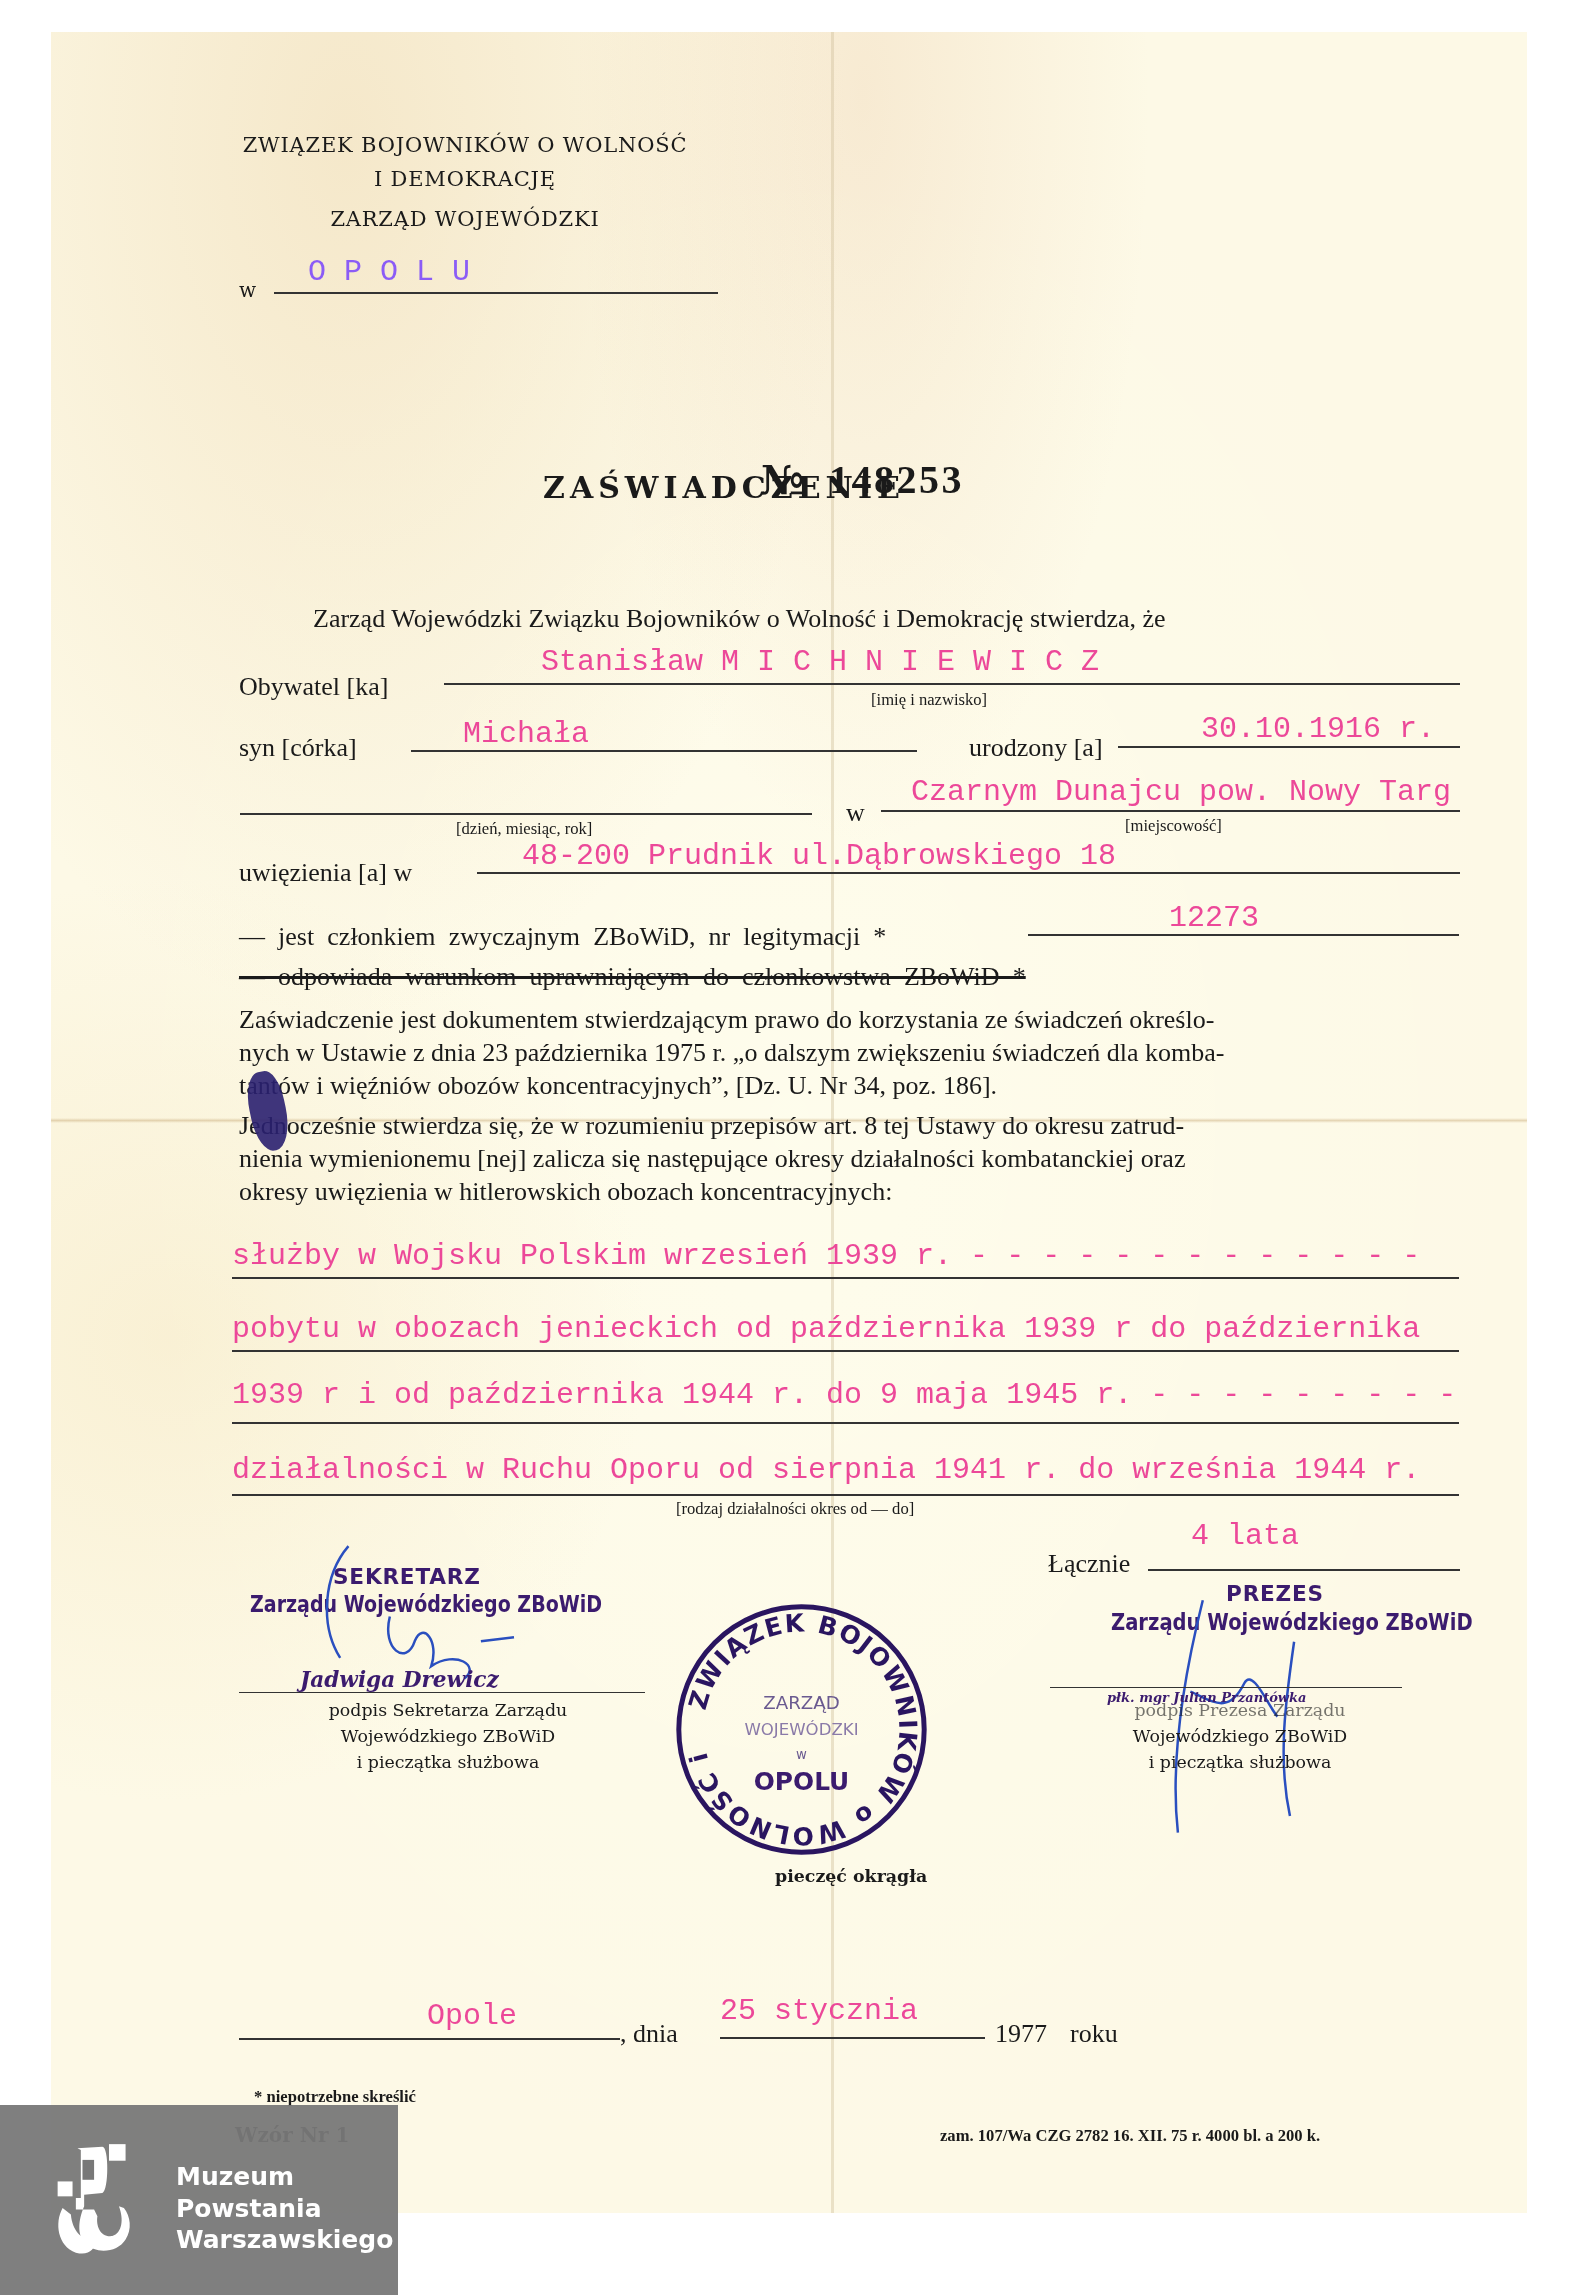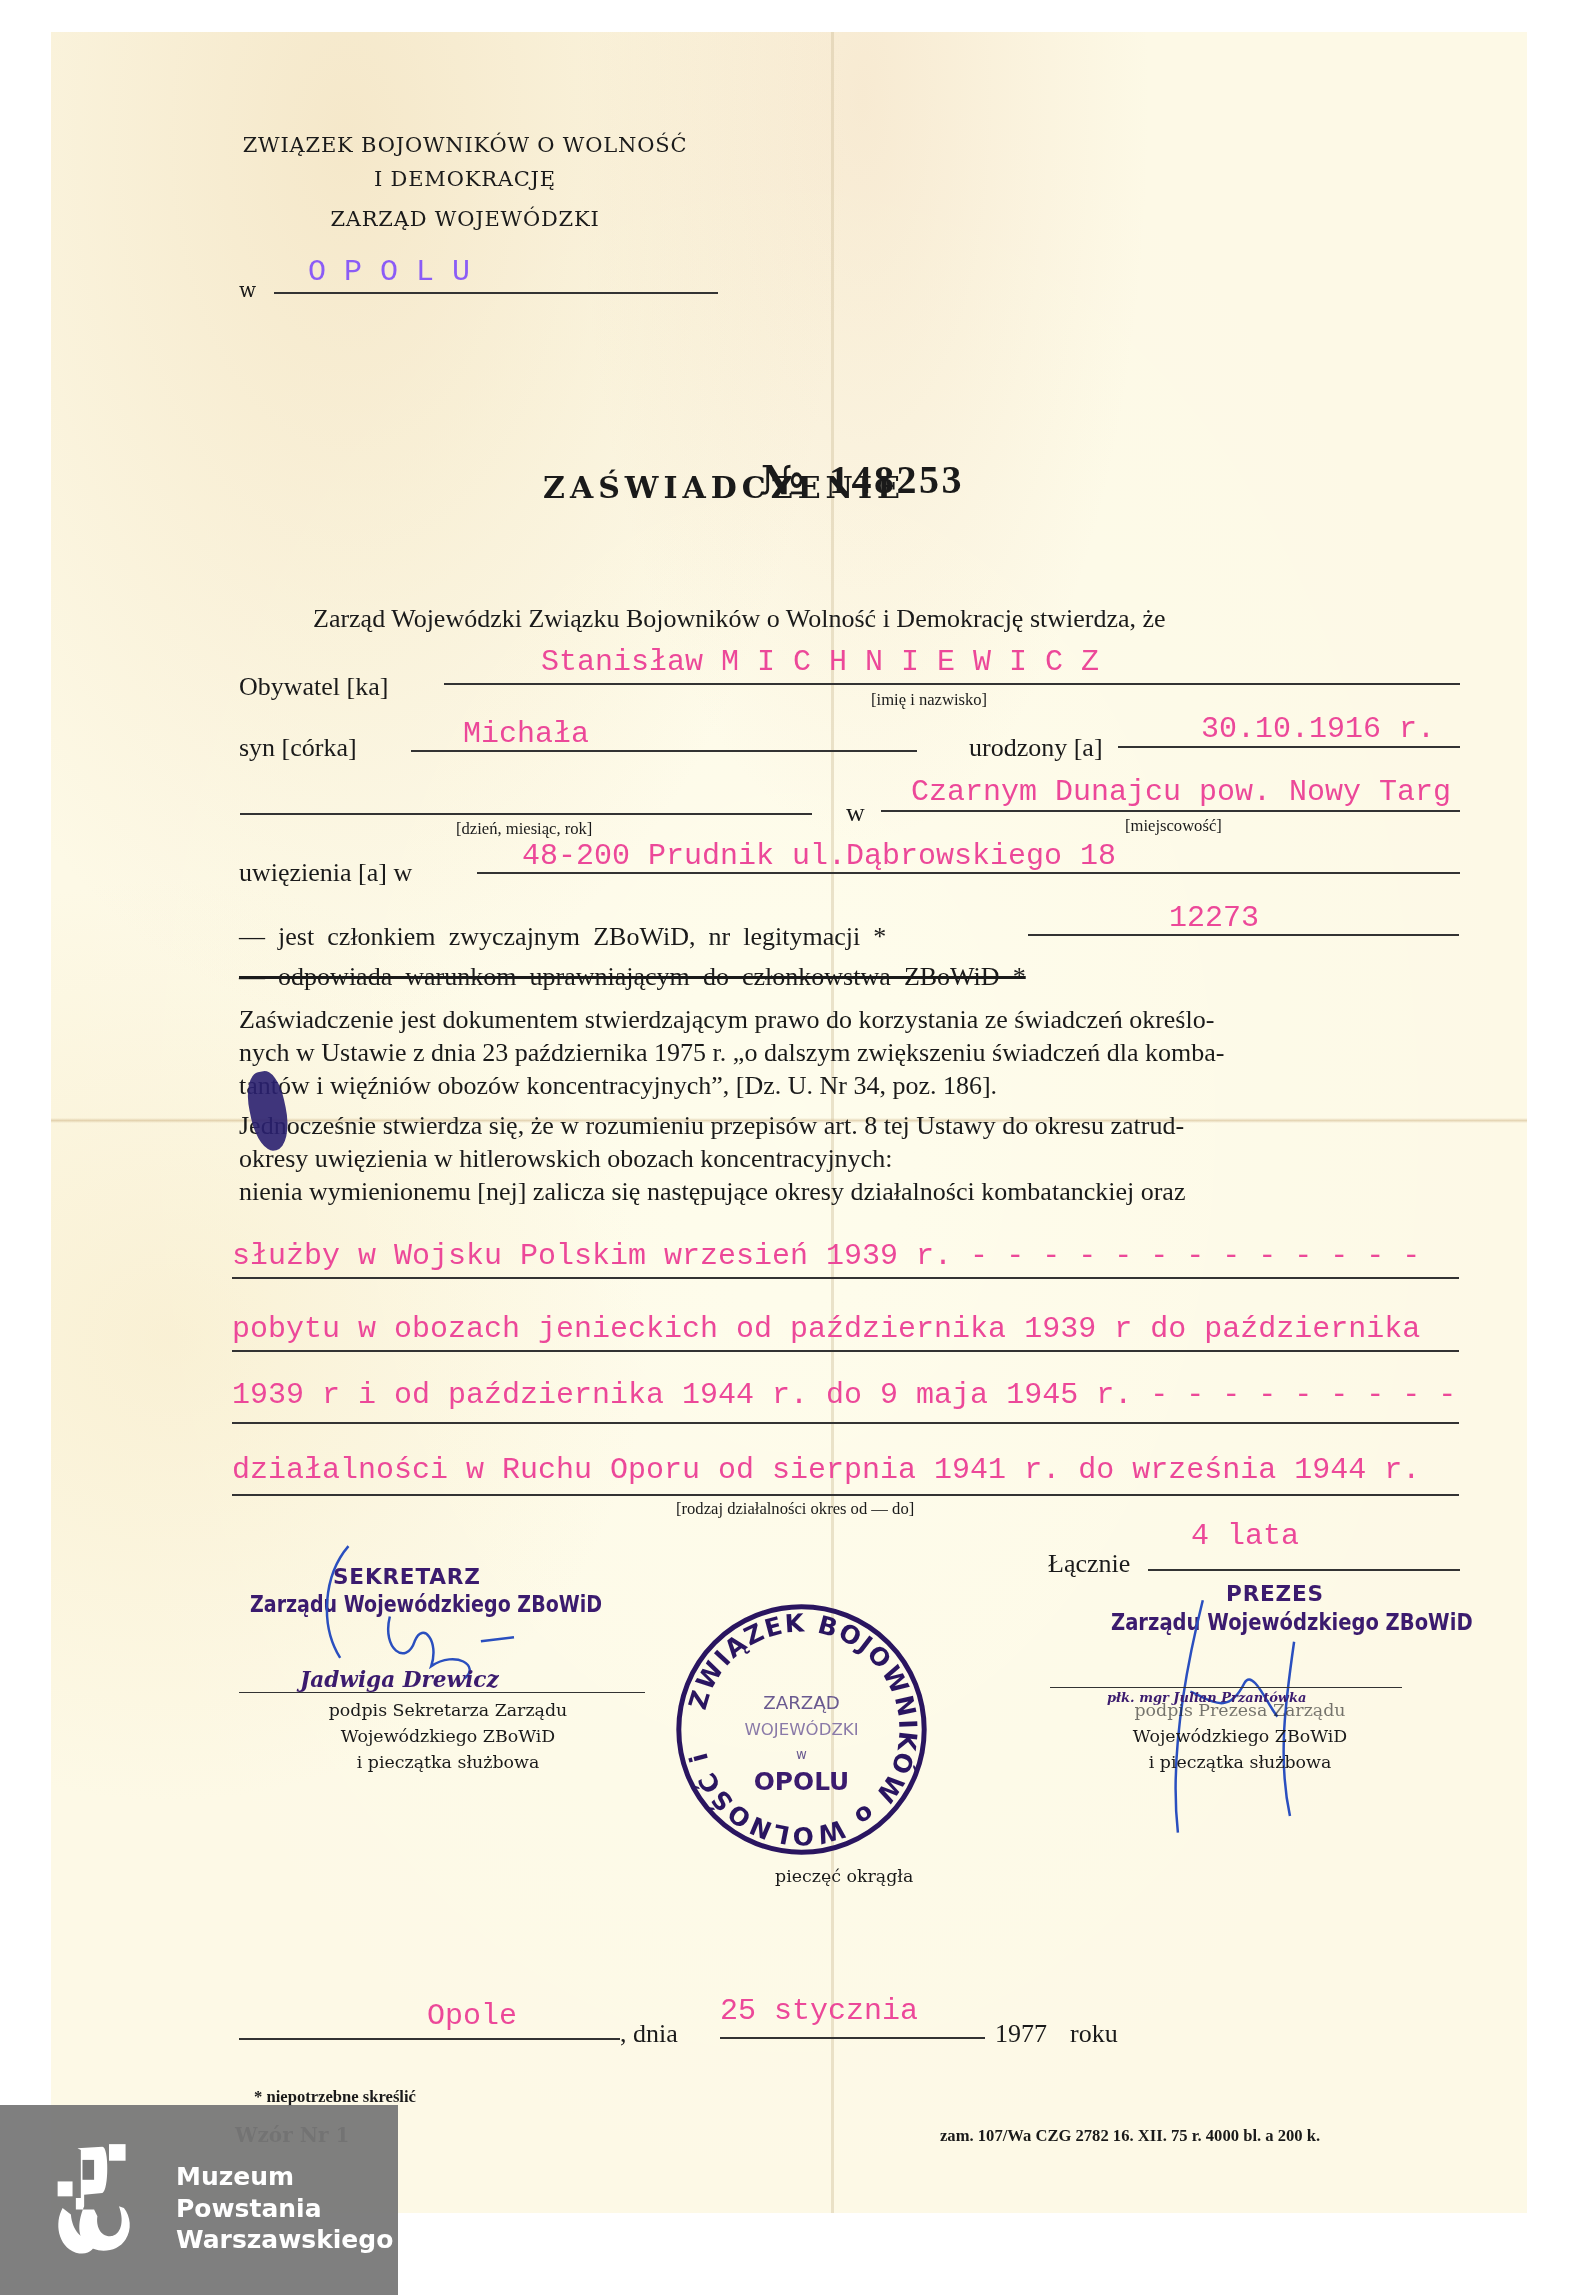--- a/index.html
+++ b/index.html
@@ -92,22 +92,22 @@
 <div class="line" style="left:1028px; top:934px; width:431px;"></div>
 <div class="abs body strike" style="left:239px; top:962px; word-spacing:6.6px;">— odpowiada warunkom uprawniającym do członkowstwa ZBoWiD *</div>
 
 <div class="abs body" style="left:239px; top:1003px; width:1227px; line-height:33px; text-align:justify;">
   <div>Zaświadczenie jest dokumentem stwierdzającym prawo do korzystania ze świadczeń określo-</div>
   <div>nych w Ustawie z dnia 23 października 1975 r. „o dalszym zwiększeniu świadczeń dla komba-</div>
   <div>tantów i więźniów obozów koncentracyjnych”, [Dz. U. Nr 34, poz. 186].</div>
 </div>
 <div class="abs body" style="left:239px; top:1109px; width:1227px; line-height:33px;">
   <div>Jednocześnie stwierdza się, że w rozumieniu przepisów art. 8 tej Ustawy do okresu zatrud-</div>
+  <div>nienia wymienionemu [nej] zalicza się następujące okresy działalności kombatanckiej oraz</div>
   <div>okresy uwięzienia w hitlerowskich obozach koncentracyjnych:</div>
-  <div>nienia wymienionemu [nej] zalicza się następujące okresy działalności kombatanckiej oraz</div>
 </div>
 <div class="blot"></div>
 
 <div class="abs typed" style="left:232px; top:1239px;">służby w Wojsku Polskim wrzesień 1939 r. - - - - - - - - - - - - -</div>
 <div class="line" style="left:232px; top:1277px; width:1227px;"></div>
 <div class="abs typed" style="left:232px; top:1312px;">pobytu w obozach jenieckich od października 1939 r do października</div>
 <div class="line" style="left:232px; top:1350px; width:1227px;"></div>
 <div class="abs typed" style="left:232px; top:1378px;">1939 r i od października 1944 r. do 9 maja 1945 r. - - - - - - - - -</div>
 <div class="line" style="left:232px; top:1422px; width:1227px;"></div>
 <div class="abs typed" style="left:232px; top:1453px;">działalności w Ruchu Oporu od sierpnia 1941 r. do września 1944 r.</div>
@@ -137,21 +137,21 @@
   </defs>
   <circle cx="155" cy="155" r="148" fill="none" stroke="#2a1560" stroke-width="6"></circle>
   <text font-family="DejaVu Sans, sans-serif" font-weight="bold" font-size="30" fill="#2a1560" letter-spacing="2">
     <textPath href="#sealRing" startOffset="3%">ZWIĄZEK BOJOWNIKÓW o WOLNOŚĆ i DEMOKRACJĘ</textPath>
   </text>
   <text x="155" y="130" text-anchor="middle" font-family="DejaVu Sans, sans-serif" font-size="22" fill="#6a5a90">ZARZĄD</text>
   <text x="155" y="162" text-anchor="middle" font-family="DejaVu Sans, sans-serif" font-size="20" fill="#8a7aa8">WOJEWÓDZKI</text>
   <text x="155" y="190" text-anchor="middle" font-family="DejaVu Sans, sans-serif" font-size="16" fill="#6a5a90">w</text>
   <text x="155" y="228" text-anchor="middle" font-family="DejaVu Sans, sans-serif" font-weight="bold" font-size="30" fill="#3b1b6e">OPOLU</text>
 </svg>
-<div class="abs serif" style="left:775px; top:1866px; font-size:17.4px;">pieczęć okrągła</div>
+<div class="abs serif" style="left:775px; top:1866px; font-size:17.4px;font-weight:bold;">pieczęć okrągła</div>
 
 <div class="abs stamp-text" style="left:1226px; top:1581px; font-size:21.6px; letter-spacing:0.8px;">PREZES</div>
 <div class="abs stamp-text" style="left:1111px; top:1609px; font-size:23px; transform:scaleX(0.85); transform-origin:left;">Zarządu Wojewódzkiego ZBoWiD</div>
 <svg class="abs" style="left:1153px; top:1592px;" width="166" height="249" viewBox="0 0 200 300">
   <path d="M60 10 C 40 90, 20 200, 30 290 M 45 120 C 70 130, 90 150, 110 110 C 120 90, 140 140, 150 150 M 170 60 C 160 130, 150 200, 165 270" stroke="#2a4fbf" stroke-width="3" fill="none"></path>
 </svg>
 <div class="line" style="left:1050px; top:1687px; width:352px; height:0.8px;"></div>
 <div class="abs sig" style="left:1107px; top:1690px; font-size:13px;font-style:italic;">płk. mgr Julian Przantówka</div>
 <div class="abs caption" style="left:1103px; top:1697px; width:274px;">
   <div style="opacity:0.6;">podpis Prezesa Zarządu</div>

